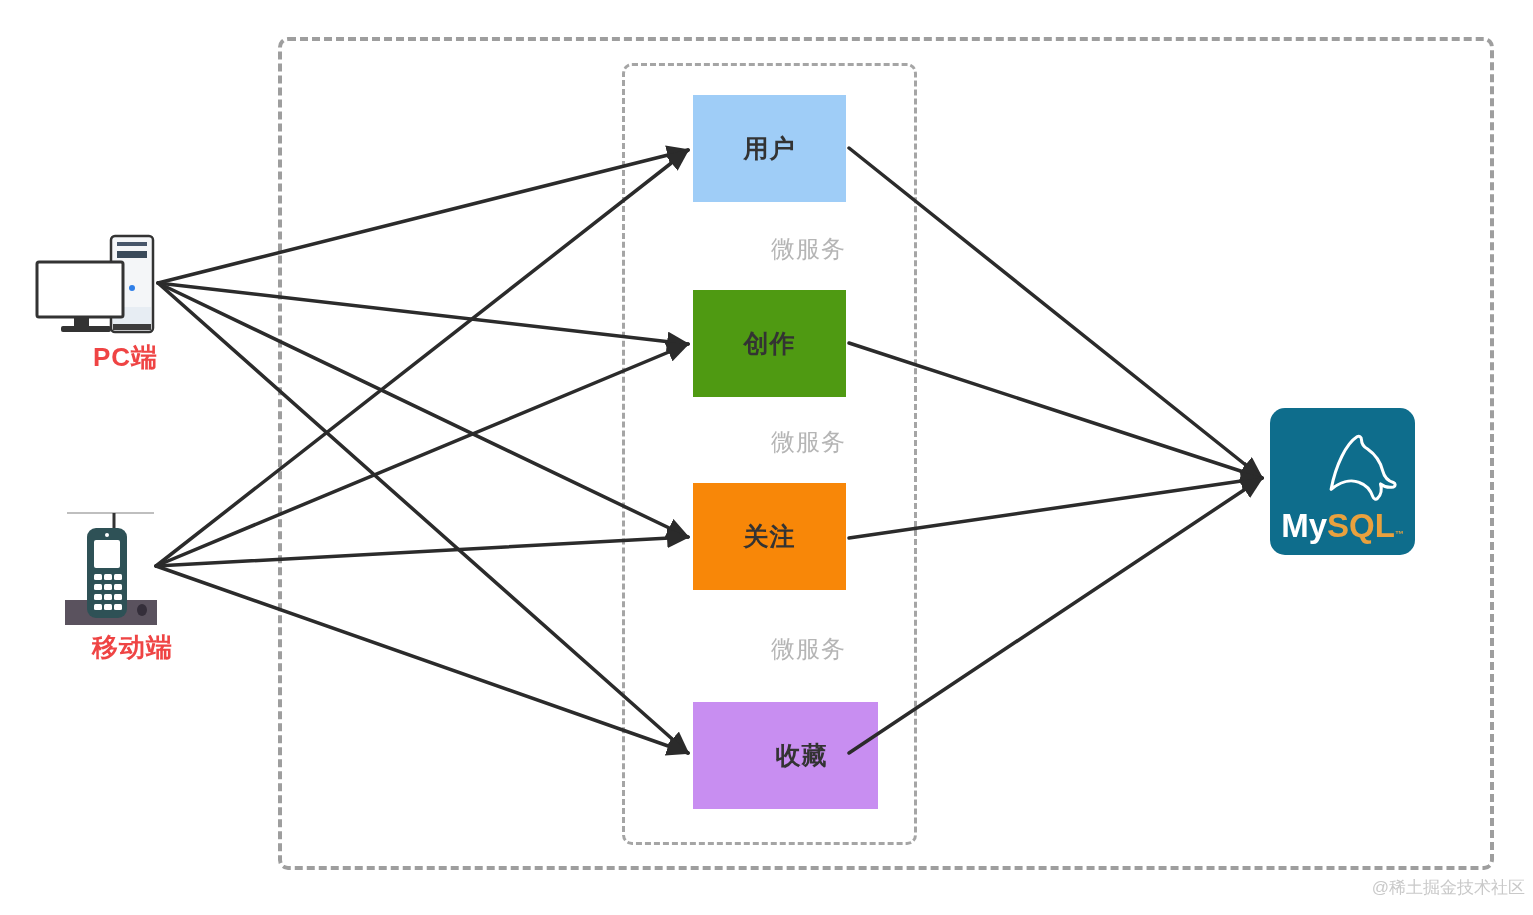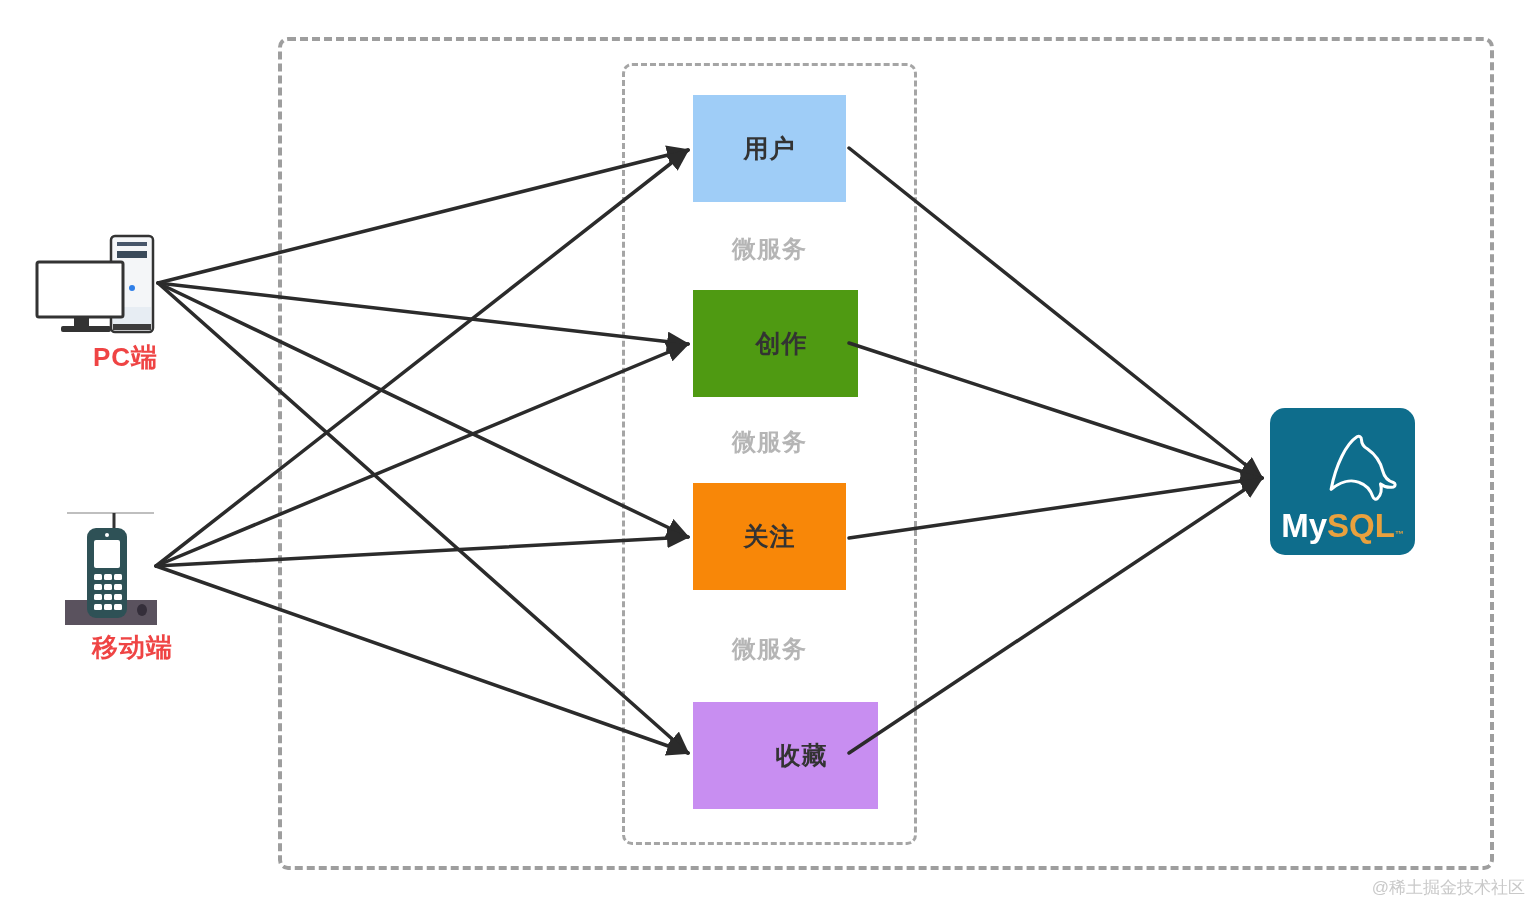--- a/index.html
+++ b/index.html
@@ -16,27 +16,27 @@
     position:absolute;left:622px;top:63px;width:295px;height:782px;
     border:3px dashed #a5a5a5;border-radius:10px;box-sizing:border-box;
   }
   
   .svc{
     position:absolute;left:693px;width:153px;height:107px;
     display:flex;align-items:center;justify-content:center;
     font-size:25px;font-weight:700;color:#333333;letter-spacing:1px;
   }
   .svc-user{top:95px;background:#9fcdf7;justify-content:center;}
-  .svc-create{top:290px;background:#4f9a12;padding-left:12px;}
+  .svc-create{top:290px;background:#4f9a12;}
   .svc-follow{top:483px;background:#f88708;}
   .svc-favorite{top:702px;background:#c88ef1;padding-left:32px;}
   
   .micro-label{
-    position:absolute;left:693px;width:153px;text-align:center;
-    font-size:24px;font-weight:700;color:#b5b5b5;letter-spacing:1px;
+    position:absolute;left:693px;width:153px;text-align:right;
+    font-size:24px;font-weight:400;color:#b5b5b5;letter-spacing:1px;
   }
   .micro-1{top:233px;}
   .micro-2{top:426px;}
   .micro-3{top:633px;}
   
   .client-icon{position:absolute;}
   .pc-icon-svg{left:33px;top:232px;}
   .mobile-icon-svg{left:62px;top:505px;}
   .client-label{
     position:absolute;font-size:26px;font-weight:700;color:#ef4444;

